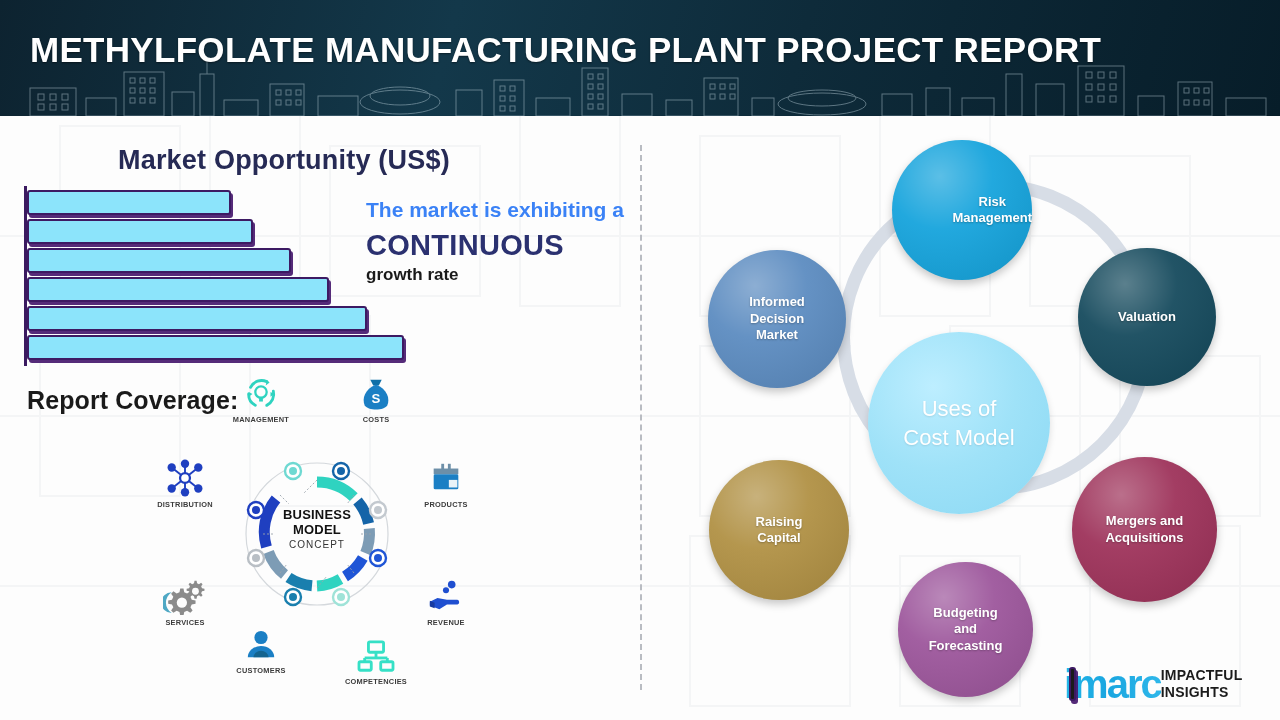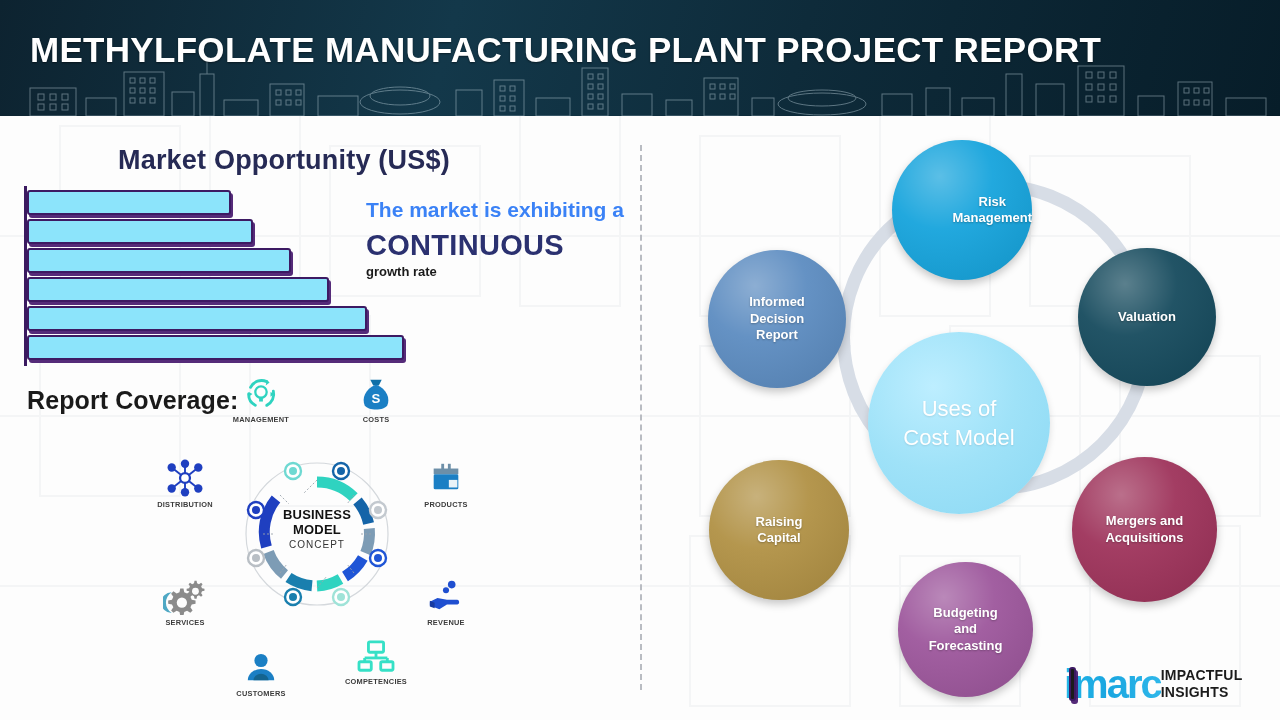--- a/index.html
+++ b/index.html
@@ -52,21 +52,21 @@
     position:absolute;left:3px;height:21px;
     background:#8ce4fb;
     border:2px solid #3d1a63;
     border-radius:3px;
     box-shadow:2px 3px 0 rgba(70,25,110,.92);
   }
 
   .promo{position:absolute;left:366px;top:198px;width:270px;}
   .promo .l1{font-size:21px;font-weight:bold;color:#3b82f6;line-height:1.15;}
   .promo .l2{font-size:29px;font-weight:bold;color:#2b3170;line-height:1.25;margin:5px 0 2px;letter-spacing:.3px;}
-  .promo .l3{font-size:13px;font-weight:bold;color:#1a1a1a;line-height:1.15;}
+  .promo .l3{font-size:17px;font-weight:bold;color:#1a1a1a;line-height:1.15;}
 
   .coverage-label{
     position:absolute;left:27px;top:386px;
     font-size:25px;font-weight:bold;color:#1a1a1a;letter-spacing:.1px;
   }
 
   
   .bm{position:absolute;left:145px;top:372px;width:320px;height:326px;}
   .bm .node{position:absolute;text-align:center;width:96px;}
   .bm .node .ico{height:40px;display:flex;align-items:flex-end;justify-content:center;}
@@ -353,21 +353,21 @@
         <svg width="40" height="38" viewBox="0 0 42 40">
           <circle cx="27" cy="8" r="4" fill="#1f4fd0"></circle>
           <circle cx="21" cy="14" r="3.2" fill="#1f4fd0"></circle>
           <path d="M4 26 L12 22 L22 24 L33 24 a2.6 2.6 0 0 1 0 5 L22 29 L14 34 L4 30 Z" fill="#1f4fd0"></path>
           <path d="M4 25 L4 31 L9 33 L9 27 Z" fill="#173aa0"></path>
         </svg>
       </div>
       <div class="cap">REVENUE</div>
     </div>
 
-    <div class="node" style="left:68px;top:274px;">
+    <div class="node" style="left:68px;top:251px;">
       <div class="ico">
         <svg width="38" height="34" viewBox="0 0 40 36">
           <circle cx="20" cy="9" r="7" fill="#1b7fc4"></circle>
           <path d="M6 30 a14 12 0 0 1 28 0 z" fill="#1b7fc4"></path>
           <path d="M12 30 a8 7 0 0 1 16 0 z" fill="#14648f"></path>
         </svg>
       </div>
       <div class="cap">CUSTOMERS</div>
     </div>
 
@@ -466,21 +466,21 @@
     <div class="sat" style="left: 29px; top: 330px; width: 140px; height: 140px; background: radial-gradient(circle at 34% 26%, rgba(255, 255, 255, 0.3) 0%, rgba(255, 255, 255, 0.06) 38%, rgba(0, 0, 0, 0.1) 100%), rgb(176, 144, 67);">
         <div>
           <div>Raising</div>
           <div>Capital</div>
         </div>
       </div>
     <div class="sat" style="left: 28px; top: 120px; width: 138px; height: 138px; background: radial-gradient(circle at 34% 26%, rgba(255, 255, 255, 0.3) 0%, rgba(255, 255, 255, 0.06) 38%, rgba(0, 0, 0, 0.1) 100%), rgb(91, 139, 192);">
         <div>
           <div>Informed</div>
           <div>Decision</div>
-          <div>Report</div>
+          <div>Market</div>
         </div>
       </div>
 
     <div class="center">
       <div class="ct">
         <div>Uses of</div>
         <div>Cost Model</div>
       </div>
     </div>
   </div>

